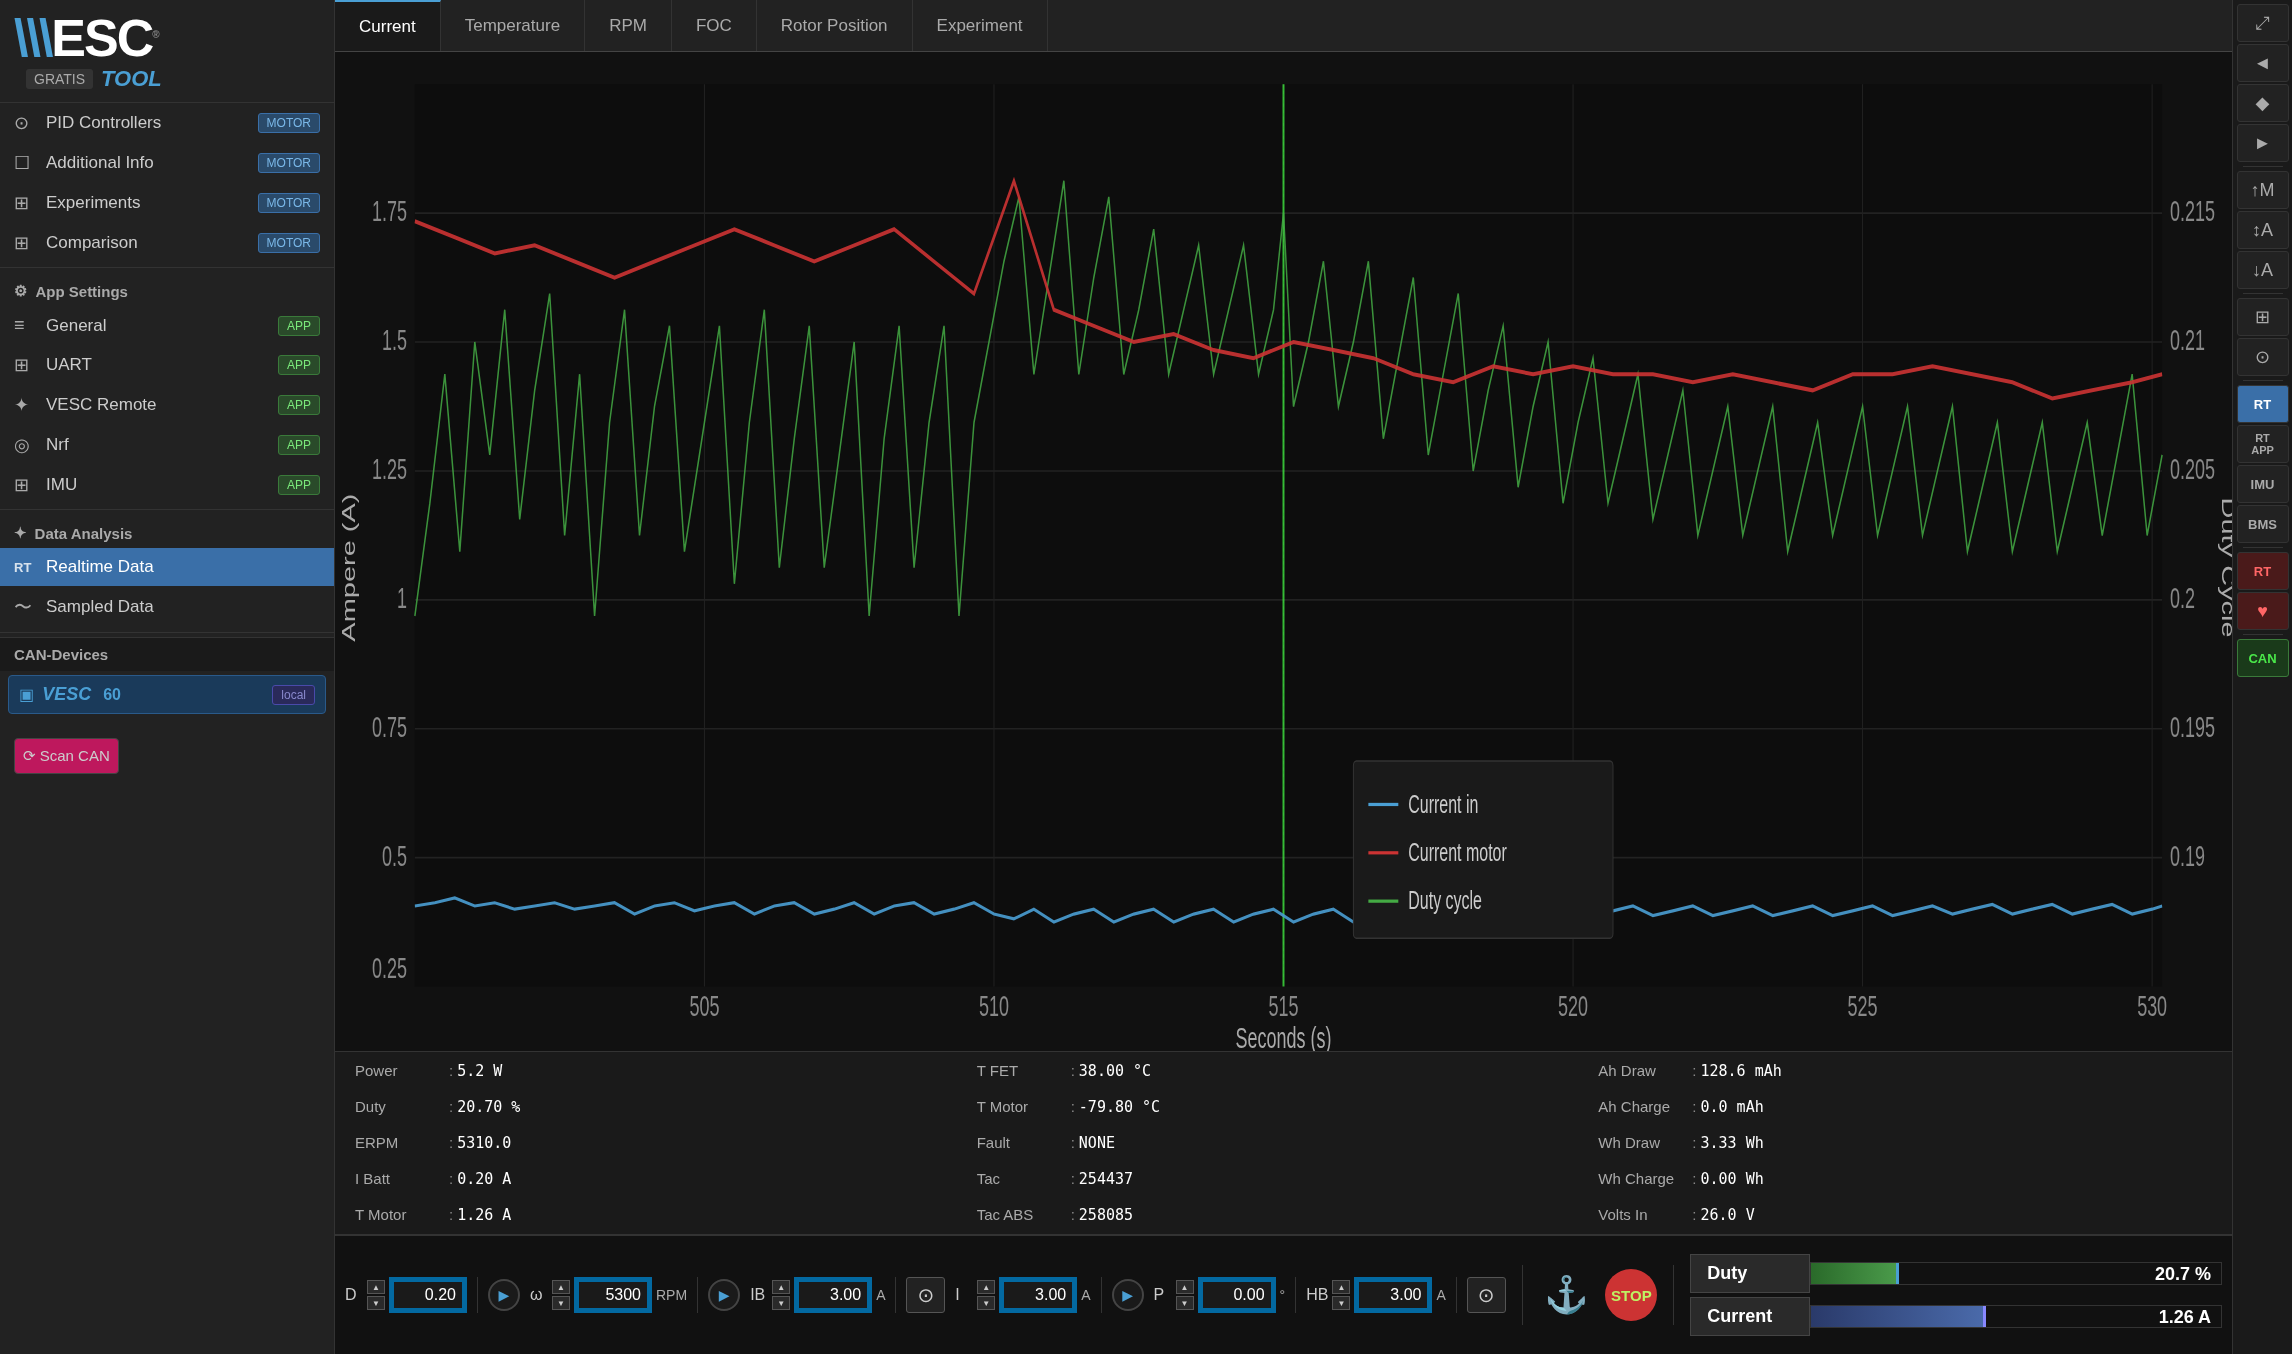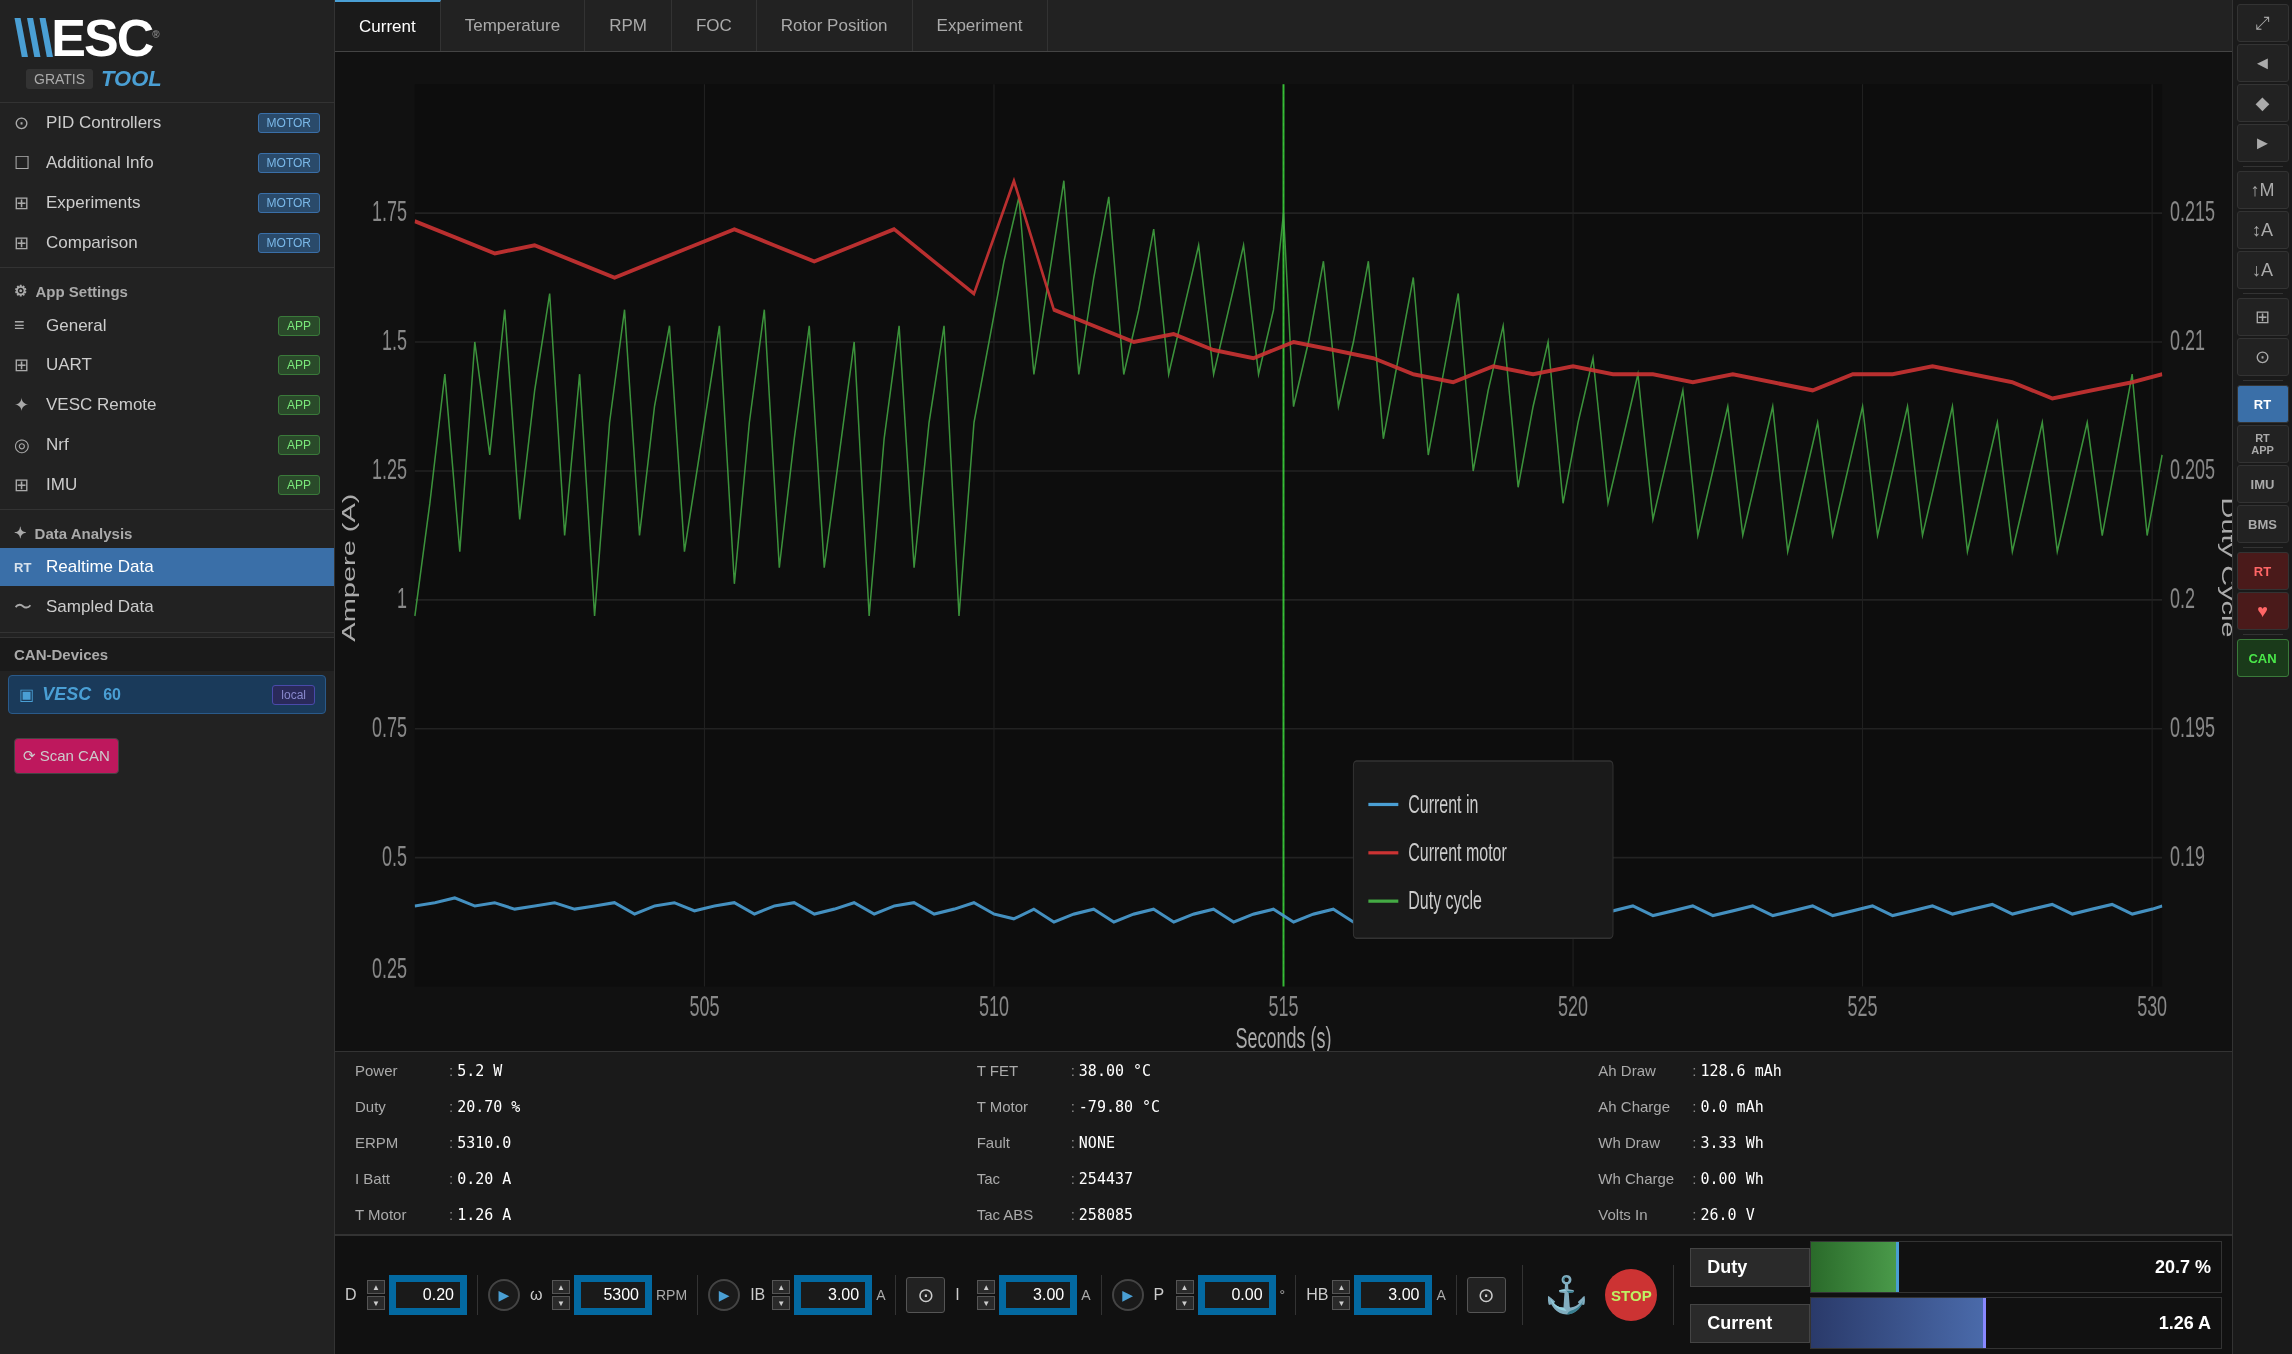--- a/index.html
+++ b/index.html
@@ -243,21 +243,21 @@
       padding-right: 10px;
     }
 
     .ctl-lbl {
       font-size: 16px;
       color: #ccc;
       min-width: 18px;
     }
     .ctl-num {
       background: #1a1a1a;
-      border: 7px solid #0369a1;
+      border: 5px solid #0369a1;
       color: #fff;
       font-size: 16px;
       width: 78px;
       padding: 4px 6px;
       text-align: right;
     }
     .ctl-unit { font-size: 14px; color: #aaa; }
 
     .spinbox {
       display: flex;
@@ -324,21 +324,21 @@
       background: #2a2a2a;
       color: #fff;
       font-size: 18px;
       font-weight: bold;
       padding: 8px 16px;
       min-width: 120px;
       border: 1px solid #444;
     }
     .dc-bar-container {
       flex: 1;
-      height: 52px;
+      height: 23px;
       background: #111;
       border: 1px solid #333;
       position: relative;
       overflow: hidden;
     }
     .dc-bar {
       height: 100%;
       position: absolute;
       left: 0;
       top: 0;

